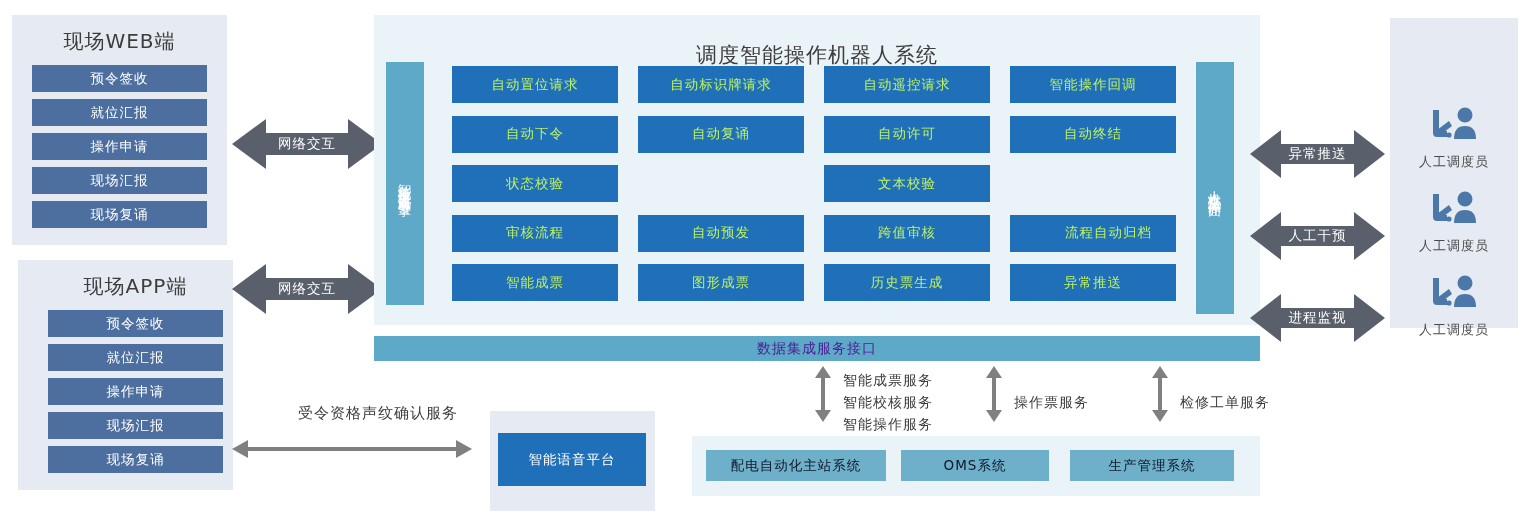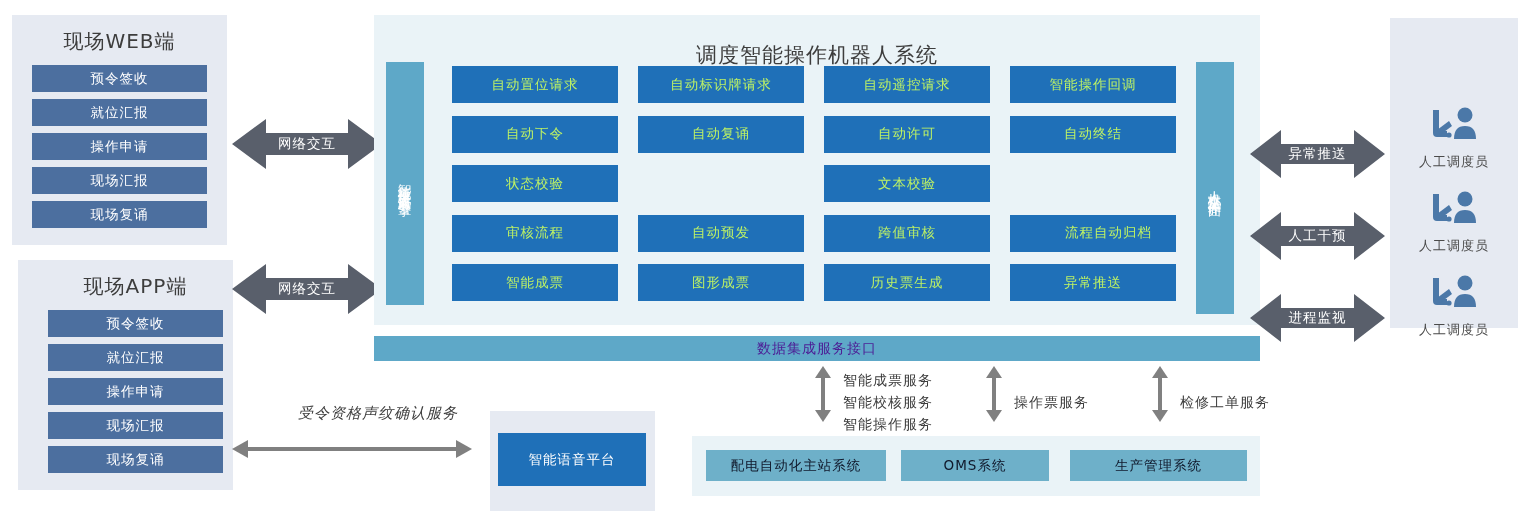--- a/index.html
+++ b/index.html
@@ -87,21 +87,21 @@
     font-size:13.5px;letter-spacing:1px;
     display:flex;align-items:center;justify-content:center;
   }
 
   
   .svc-label{
     position:absolute;font-size:14px;color:#3d3d3d;letter-spacing:1px;
     line-height:22px;white-space:pre-line;text-align:left;
   }
   .thin-label{
-    position:absolute;font-size:15px;color:#3d3d3d;letter-spacing:1px;font-style:italic;
+    position:absolute;font-size:15px;color:#3d3d3d;letter-spacing:1px;
   }
 </style>
 </head>
 <body>
 
 <div class="stage">
 
   <div class="abs client-panel" id="web-panel" style="left:12px;top:15px;width:215px;height:230px;">
     <div class="client-title">现场WEB端</div>
     <div id="web-items" style="display:flex;flex-direction:column;align-items:center;">
@@ -333,18 +333,18 @@
   </div>
   <div class="svc-label" style="left:1180px;top:391px;width:120px;">检修工单服务</div>
 
   <div class="abs sys-panel" id="sys-panel" style="left:692px;top:436px;width:568px;height:60px;">
       <div class="sys-box abs" style="left: 14px; top: 14px; width: 180px; height: 31px;">
         <span>配电自动化主站系统</span>
       </div>
       <div class="sys-box abs" style="left: 209px; top: 14px; width: 148px; height: 31px;">
         <span>OMS系统</span>
       </div>
-      <div class="sys-box abs" style="left: 378px; top: 14px; width: 177px; height: 31px;">
+      <div class="sys-box abs" style="left: 378px; top: 14px; width: 164px; height: 31px;">
         <span>生产管理系统</span>
       </div>
     </div>
 
 </div>
 
 </body></html>

